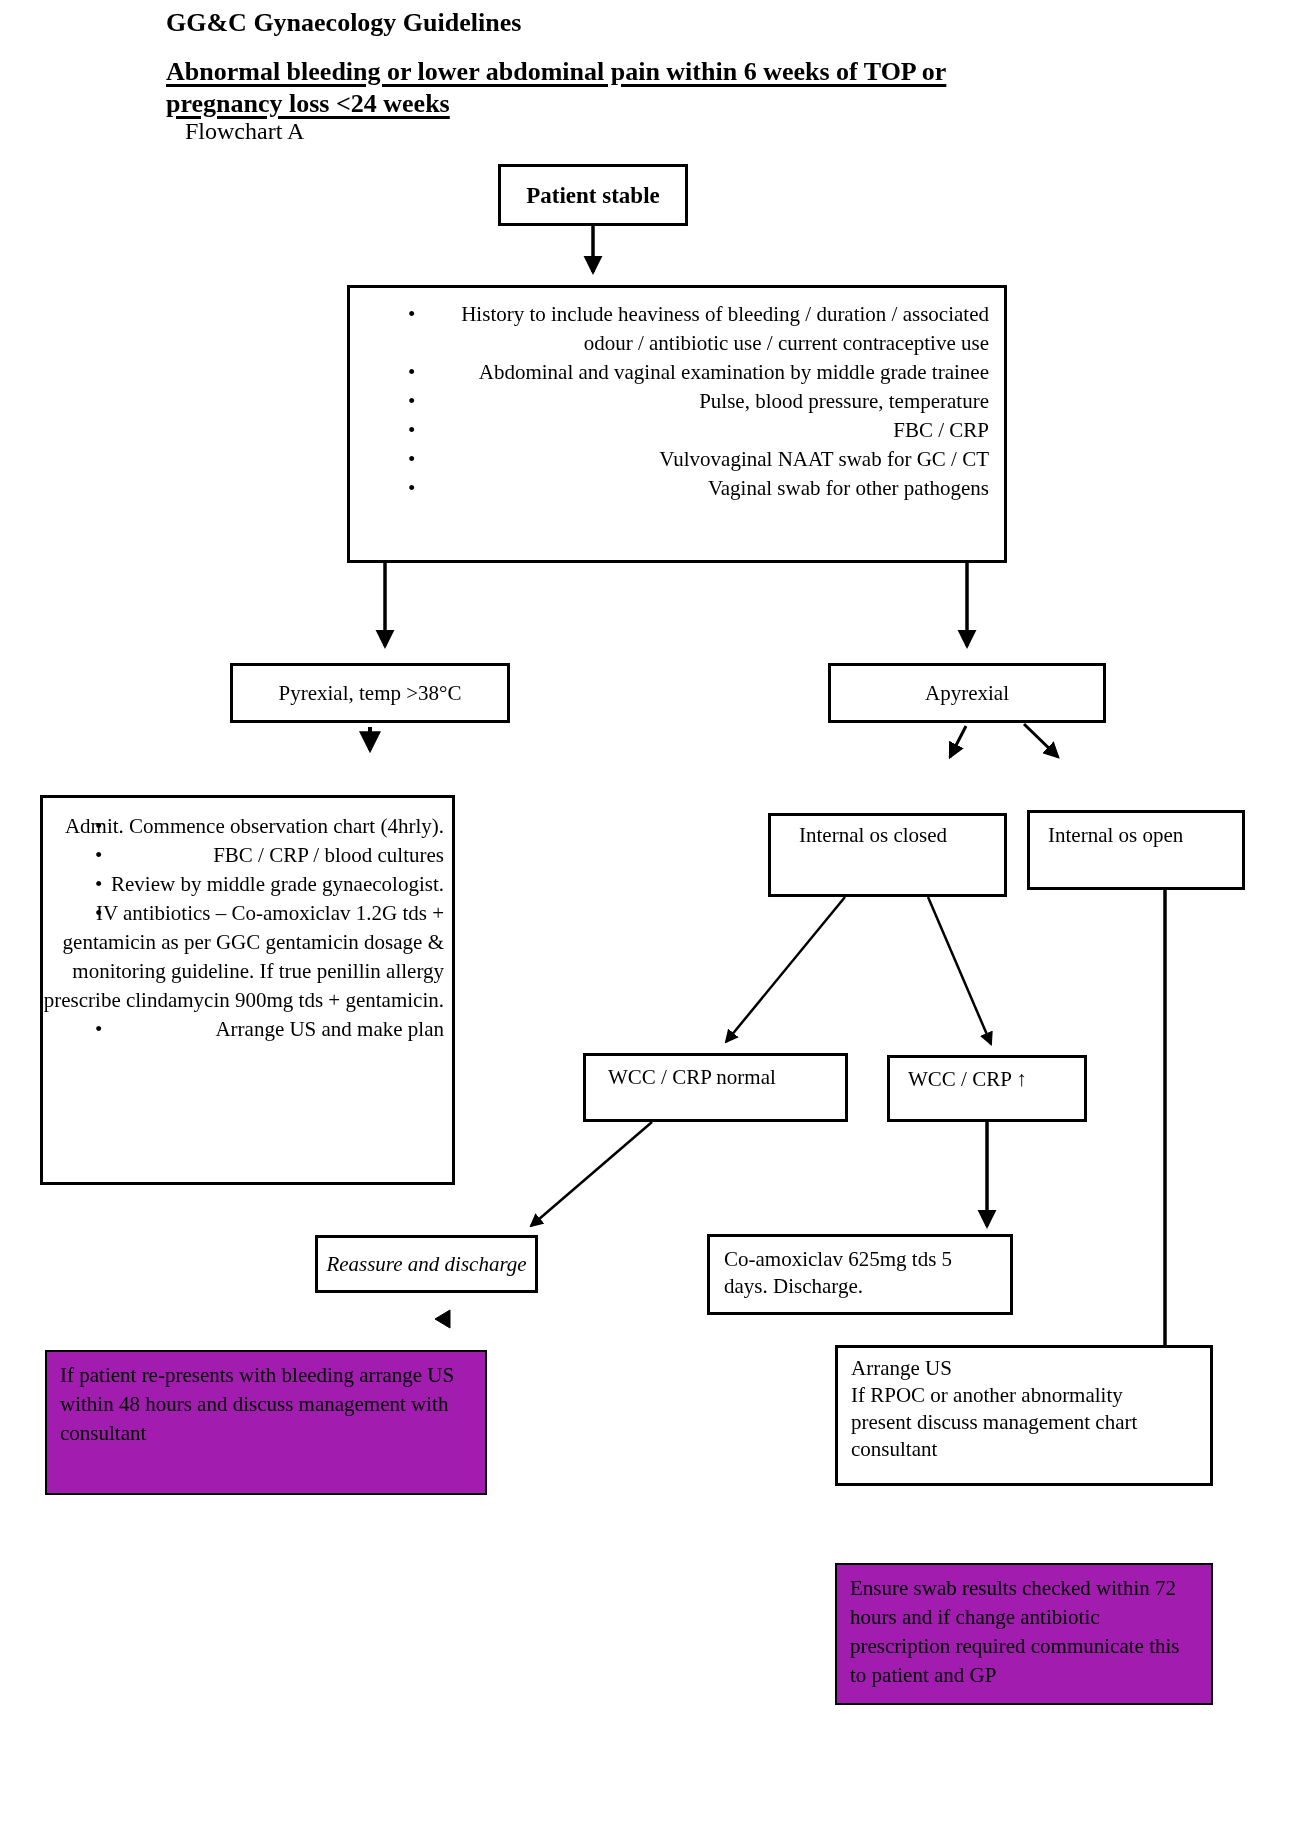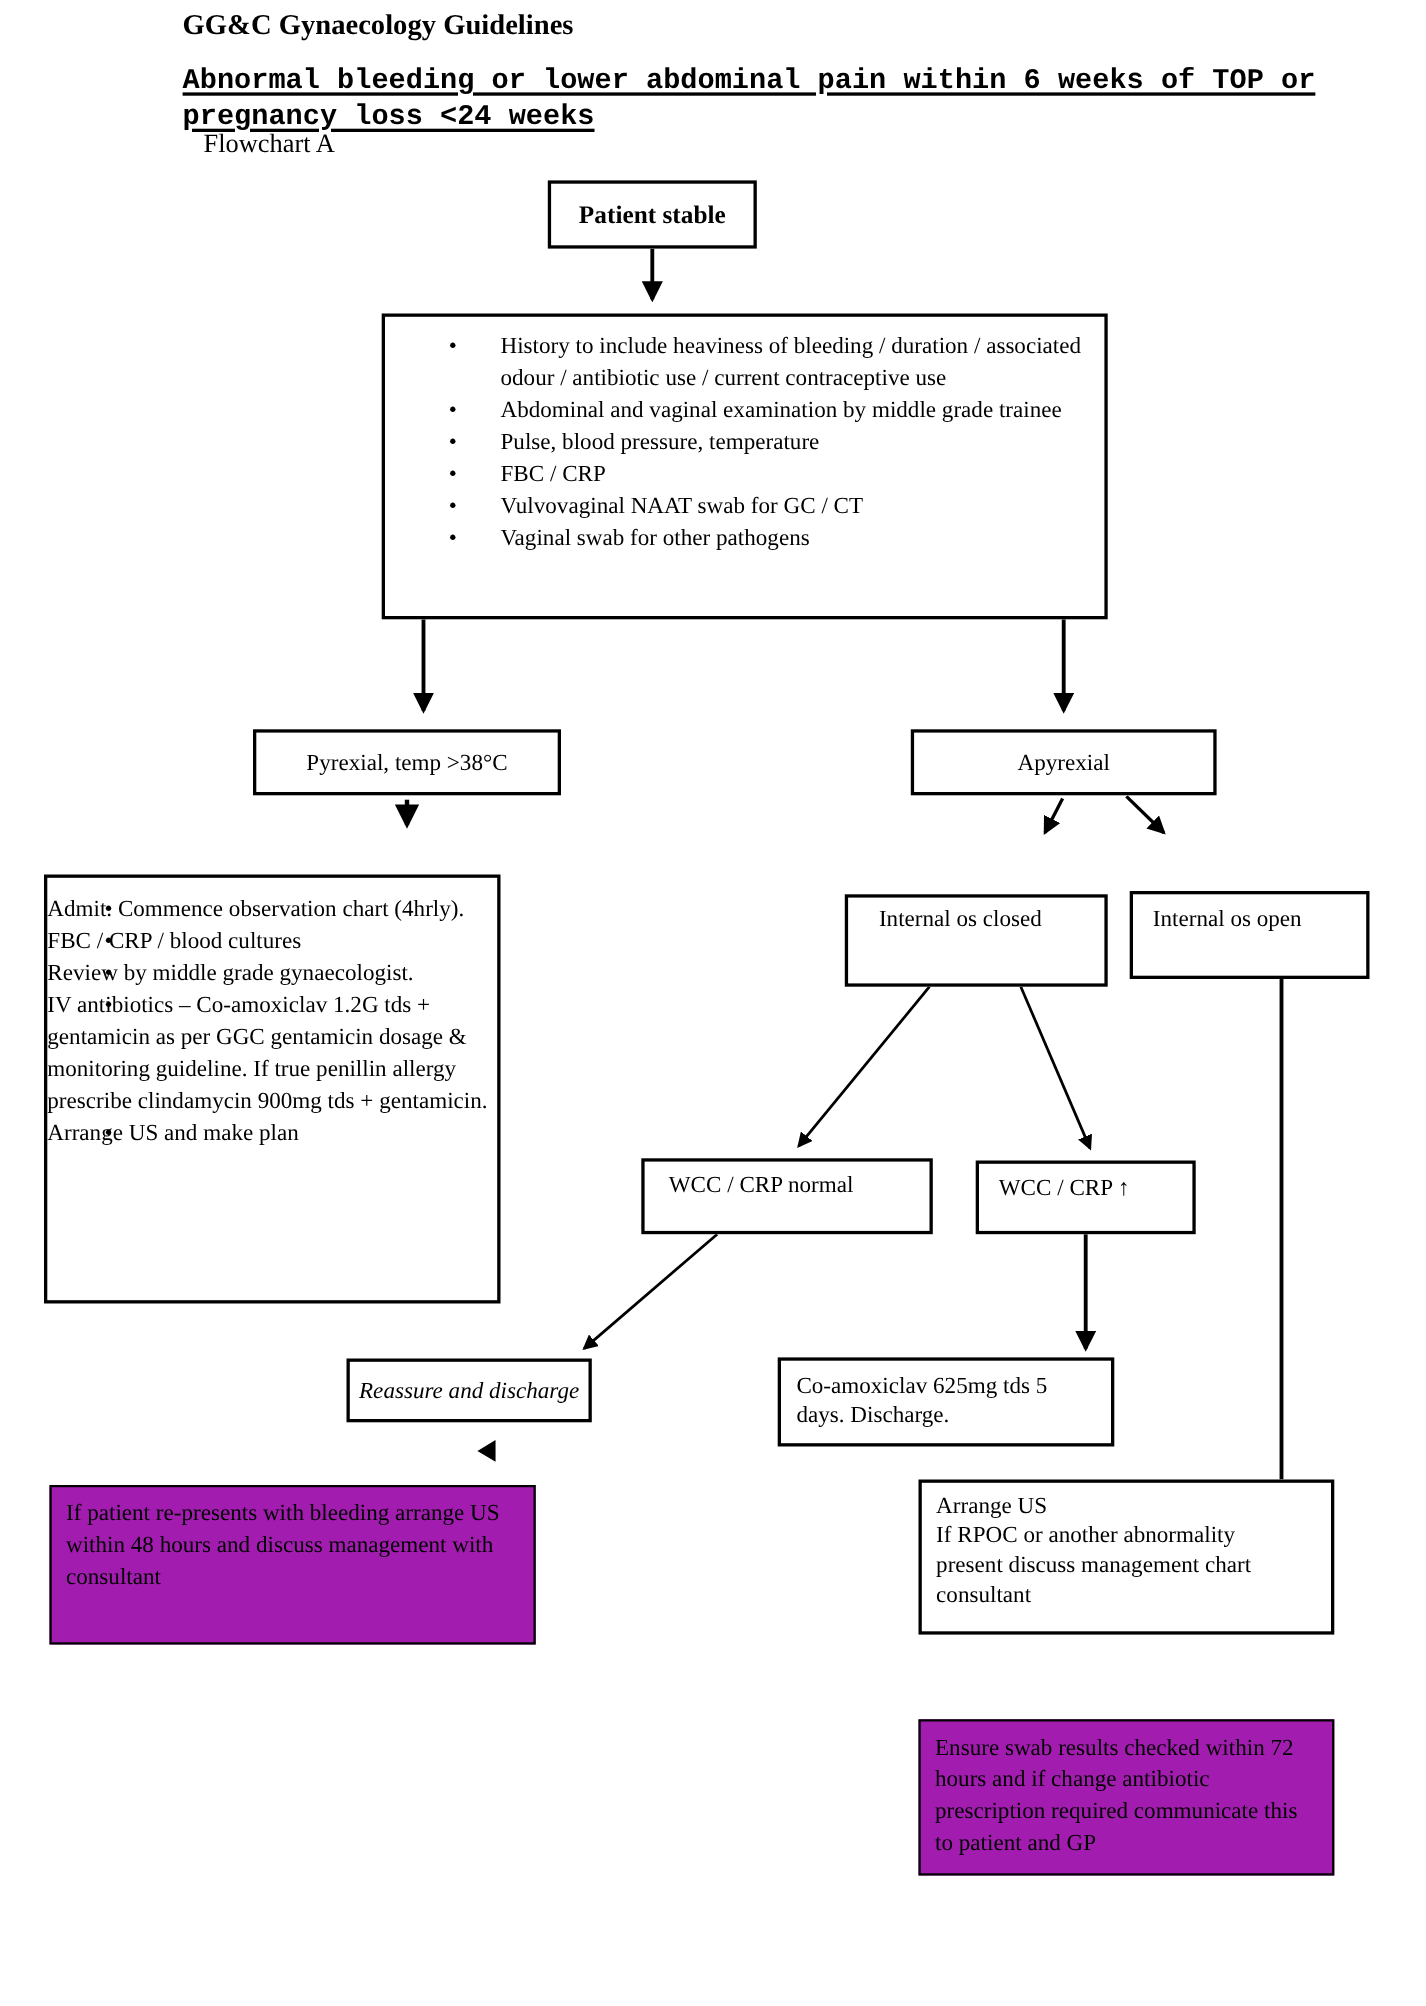--- a/index.html
+++ b/index.html
@@ -4,21 +4,21 @@
 <style>
   html,body{margin:0;padding:0;background:#ffffff;}
   #canvas{
     position:relative;width:1296px;height:1824px;background:#ffffff;
     font-family:"Liberation Serif","DejaVu Serif",serif;color:#000;overflow:hidden;
   }
   .abs{position:absolute;}
   
   .doc-title{left:166px;top:8px;font-size:26px;font-weight:bold;}
   .doc-heading{left:166px;top:56px;font-size:26px;font-weight:bold;line-height:32px;}
-  .doc-heading .u{text-decoration:underline;text-decoration-thickness:3px;text-underline-offset:4px;font-family:Liberation Mono, monospace;}
+  .doc-heading .u{text-decoration:underline;text-decoration-thickness:3px;text-underline-offset:4px;}
   .flowchart-label{left:166px;top:118px;font-size:24px;margin-left:19px;}
   
   .node{
     position:absolute;border:3px solid #000;background:#fff;box-sizing:border-box;
     font-size:21px;line-height:27px;
   }
   .center-both{display:flex;align-items:center;justify-content:center;text-align:center;}
   
   .n-patient{left:498px;top:164px;width:190px;height:62px;font-weight:bold;font-size:23px;}
   .n-assessment{left:347px;top:285px;width:660px;height:278px;padding-top:12px;}
@@ -34,21 +34,21 @@
   .n-arrangeus{left:835px;top:1345px;width:378px;height:141px;padding:7px 58px 0 13px;}
   
   .note{
     position:absolute;border:2px solid #000;background:#a21caf;box-sizing:border-box;
     font-size:21px;line-height:29px;padding:9px 12px 0 13px;
   }
   .note-left{left:45px;top:1350px;width:442px;height:145px;}
   .note-right{left:835px;top:1563px;width:378px;height:142px;}
   
   ul.blist{margin:0;padding:0;list-style:none;}
-  ul.blist li{position:relative;font-size:21px;line-height:29px;}
+  ul.blist li{position:relative;font-size:21px;line-height:29px;text-align:right;}
   .n-assessment ul.blist li{padding-left:105px;padding-right:15px;}
   .n-assessment ul.blist li::before{content:"•";position:absolute;left:58px;}
   .n-admit ul.blist li{padding-right:8px;}
   .n-admit ul.blist li::before{content:"•";position:absolute;left:52px;}
   
   #connectors{position:absolute;left:0;top:0;width:1296px;height:1824px;pointer-events:none;}
   #connectors line,#connectors polygon{stroke:#000;}
 </style>
 </head>
 <body>

